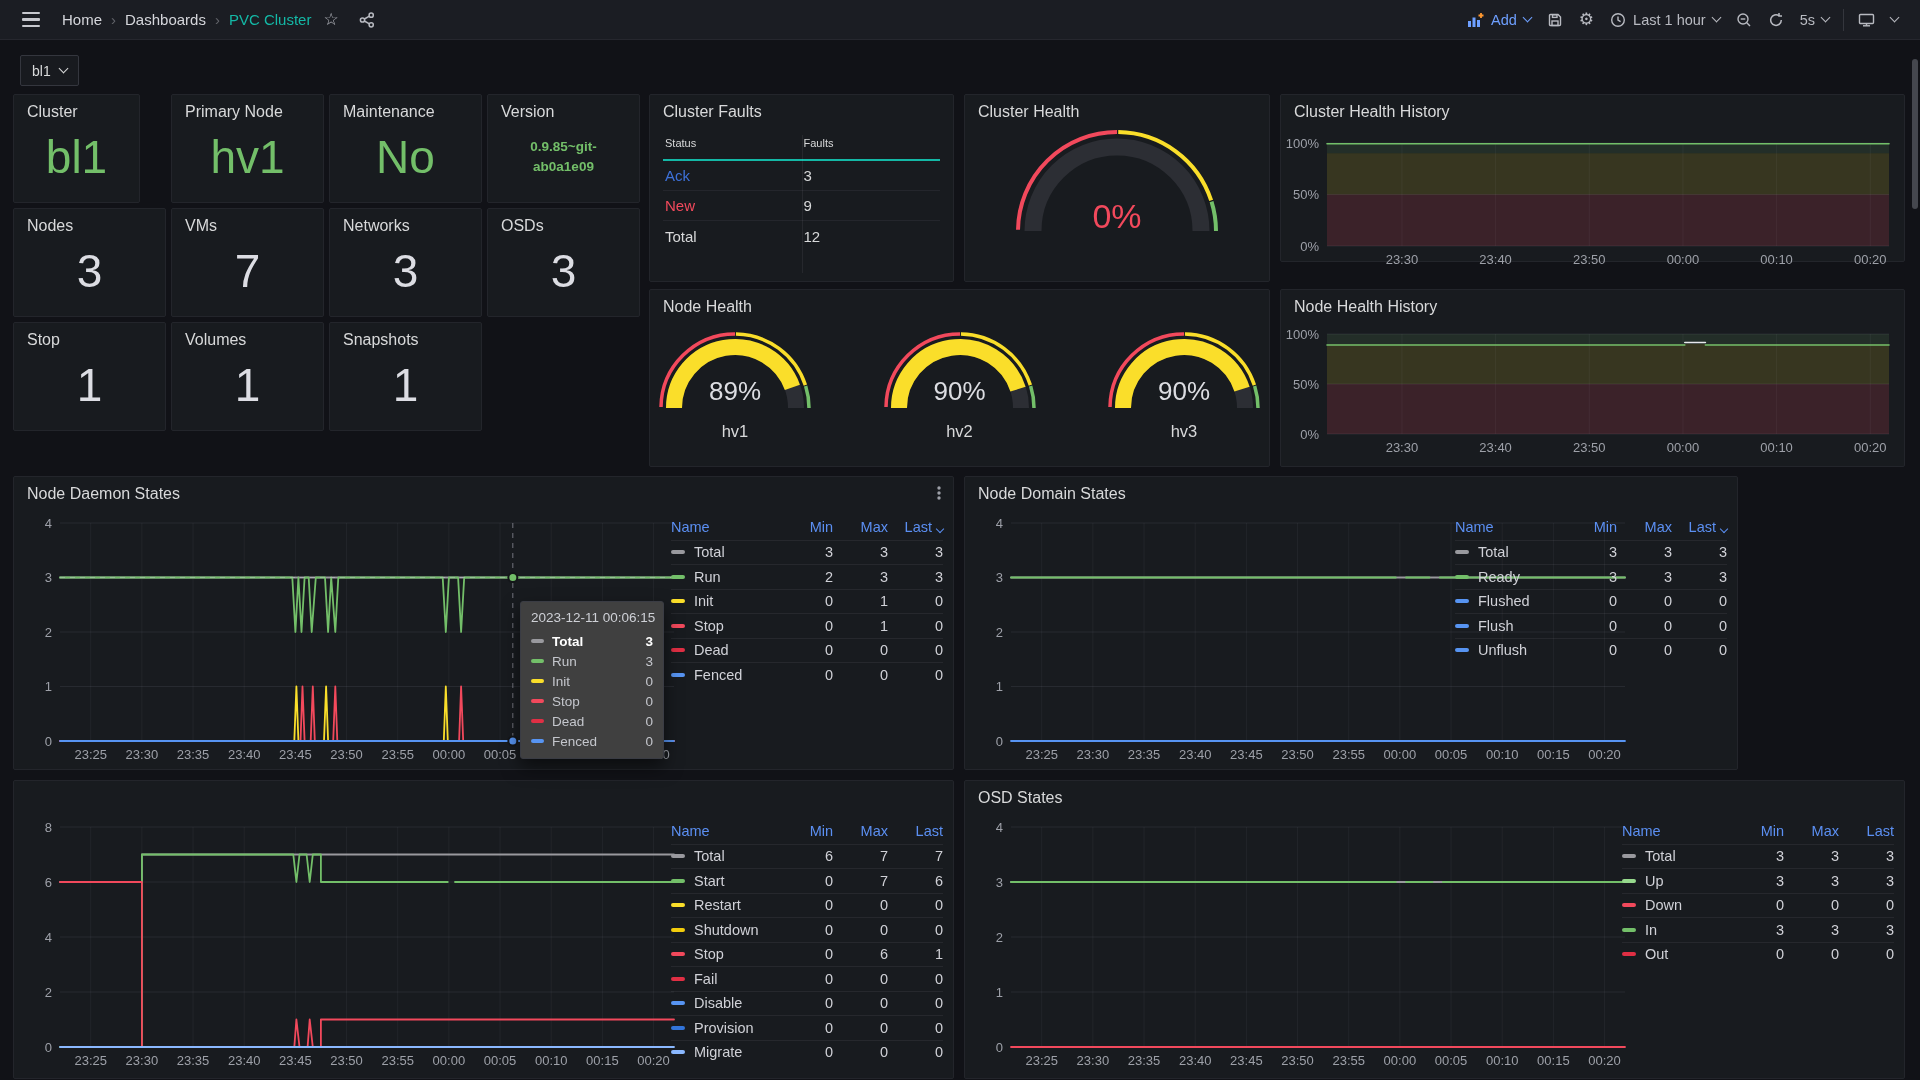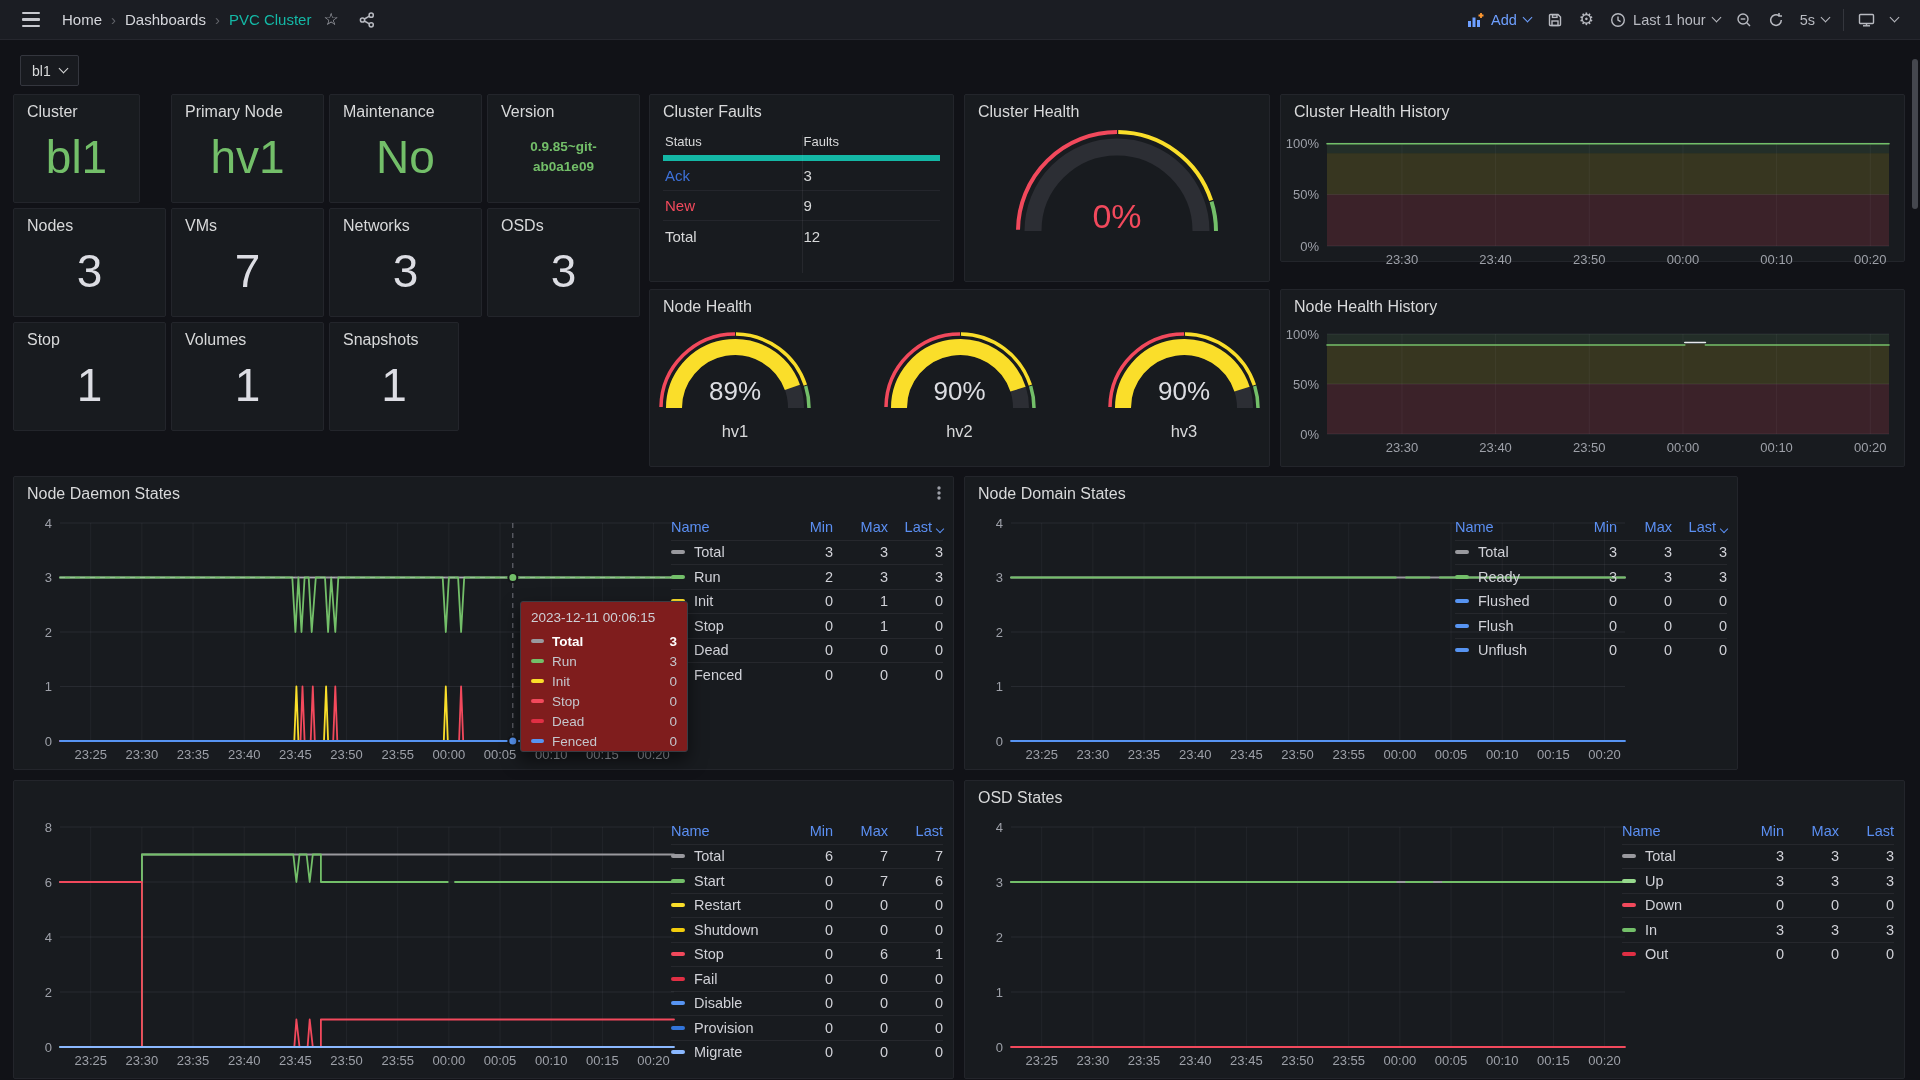--- a/index.html
+++ b/index.html
@@ -49,21 +49,21 @@
   
   .stat { display:flex; flex-direction:column; }
   .stat-value { flex:1; display:flex; align-items:center; justify-content:center; font-weight:500; margin-top:-10px; text-align:center; }
   .stat-value.lg  { font-size:46px; }
   .stat-value.num { font-size:46px; color:#dcdde3; }
   .stat-value.sm  { font-size:13.5px; line-height:1.45; font-weight:700; }
   .stat-value.sm span { display:inline-block; max-width:100px; }
   .green { color:#73BF69; }
   
   .faults-table { padding:6px 13px 0; position:relative; }
-  .ft-head { display:flex; height:34px; align-items:center; border-bottom:6px solid #14b8a6; font-size:13px; color:#d8d9da; }
+  .ft-head { display:flex; height:34px; align-items:center; border-bottom:2px solid #14b8a6; font-size:11px; color:#d8d9da; }
   .ft-row  { display:flex; height:30px; align-items:center; border-bottom:1px solid #24262c; font-size:15px; color:#d8d9da; }
   .ft-row:last-child { border-bottom:none; }
   .ft-head span, .ft-row span { flex:1; padding-left:2px; }
   .faults-vline { position:absolute; left:50%; top:40px; bottom:8px; width:1px; background:rgba(204,204,220,0.08); }
   
   .gauge-wrap { position:absolute; left:0; right:0; top:30px; display:flex; justify-content:center; }
   .gauge-block { position:relative; }
   .gauge-value { position:absolute; left:0; right:0; text-align:center; font-weight:500; }
   .gauge-name  { position:absolute; left:0; right:0; text-align:center; font-size:16.5px; color:#d8d9da; }
   .node-gauges { position:absolute; left:0; right:0; top:36px; display:flex; justify-content:space-between; }
@@ -75,23 +75,23 @@
   .legend { position:absolute; right:10px; top:38px; width:272px; font-size:14.5px; z-index:2; }
   .lg-head, .lg-row { display:flex; align-items:center; height:24.5px; }
   .lg-head { color:#5B8FF2; font-weight:500; }
   .lg-row  { border-top:1px solid rgba(204,204,220,0.08); color:#d0d1d7; cursor:pointer; }
   .lg-name { flex:1; display:flex; align-items:center; gap:9px; }
   .lg-v { width:55px; text-align:right; }
   .swatch { width:14px; height:4px; border-radius:2px; display:inline-block; flex:none; }
   .sort-chev { width:6px; height:6px; border-right:1.5px solid #5B8FF2; border-bottom:1.5px solid #5B8FF2; transform:rotate(45deg); display:inline-block; margin-left:5px; margin-top:-3px; }
   
   .tooltip {
-    position:absolute; left:506px; top:124px; width:168px; z-index:6;
-    background:#7f1d1d; border:1px solid #3a3c44; border-radius:3px;
-    box-shadow:0 8px 18px rgba(0,0,0,0.55); 
+    position:absolute; left:506px; top:124px; width:144px; z-index:6;
+    background:#404040; border:1px solid #3a3c44; border-radius:3px;
+    box-shadow:0 8px 18px rgba(0,0,0,0.55); padding-bottom:7px;
   }
   .tt-time { padding:8px 10px 6px; font-size:13.5px; color:#ced0d6; white-space:nowrap; }
   .tt-row { display:flex; align-items:center; gap:8px; padding:2.5px 10px; font-size:13.5px; color:#c4c6cc; }
   .tt-row .swatch { width:13px; }
   .tt-val { margin-left:auto; }
   .tt-row.bold { color:#ffffff; font-weight:700; }
   
   .scroll-thumb { position:fixed; right:2px; top:59px; width:6px; height:150px; background:#45474e; border-radius:3px; cursor:pointer; }
 </style>
 </head>
@@ -228,21 +228,21 @@
     <div class="stat-value num">3</div>
   </div>
   <div class="panel stat" style="left:13px;top:282px;width:153px;height:109px">
     <div class="p-title">Stop</div>
     <div class="stat-value num">1</div>
   </div>
   <div class="panel stat" style="left:171px;top:282px;width:153px;height:109px">
     <div class="p-title">Volumes</div>
     <div class="stat-value num">1</div>
   </div>
-  <div class="panel stat" style="left:329px;top:282px;width:130px;height:109px">
+  <div class="panel stat" style="left:329px;top:282px;width:153px;height:109px">
     <div class="p-title">Snapshots</div>
     <div class="stat-value num">1</div>
   </div>
 
   <div class="panel" style="left:649px;top:54px;width:305px;height:188px">
     <div class="p-title">Cluster Faults</div>
     <div class="faults-table">
       <div class="ft-head">
         <span>Status</span>
         <span>Faults</span>

